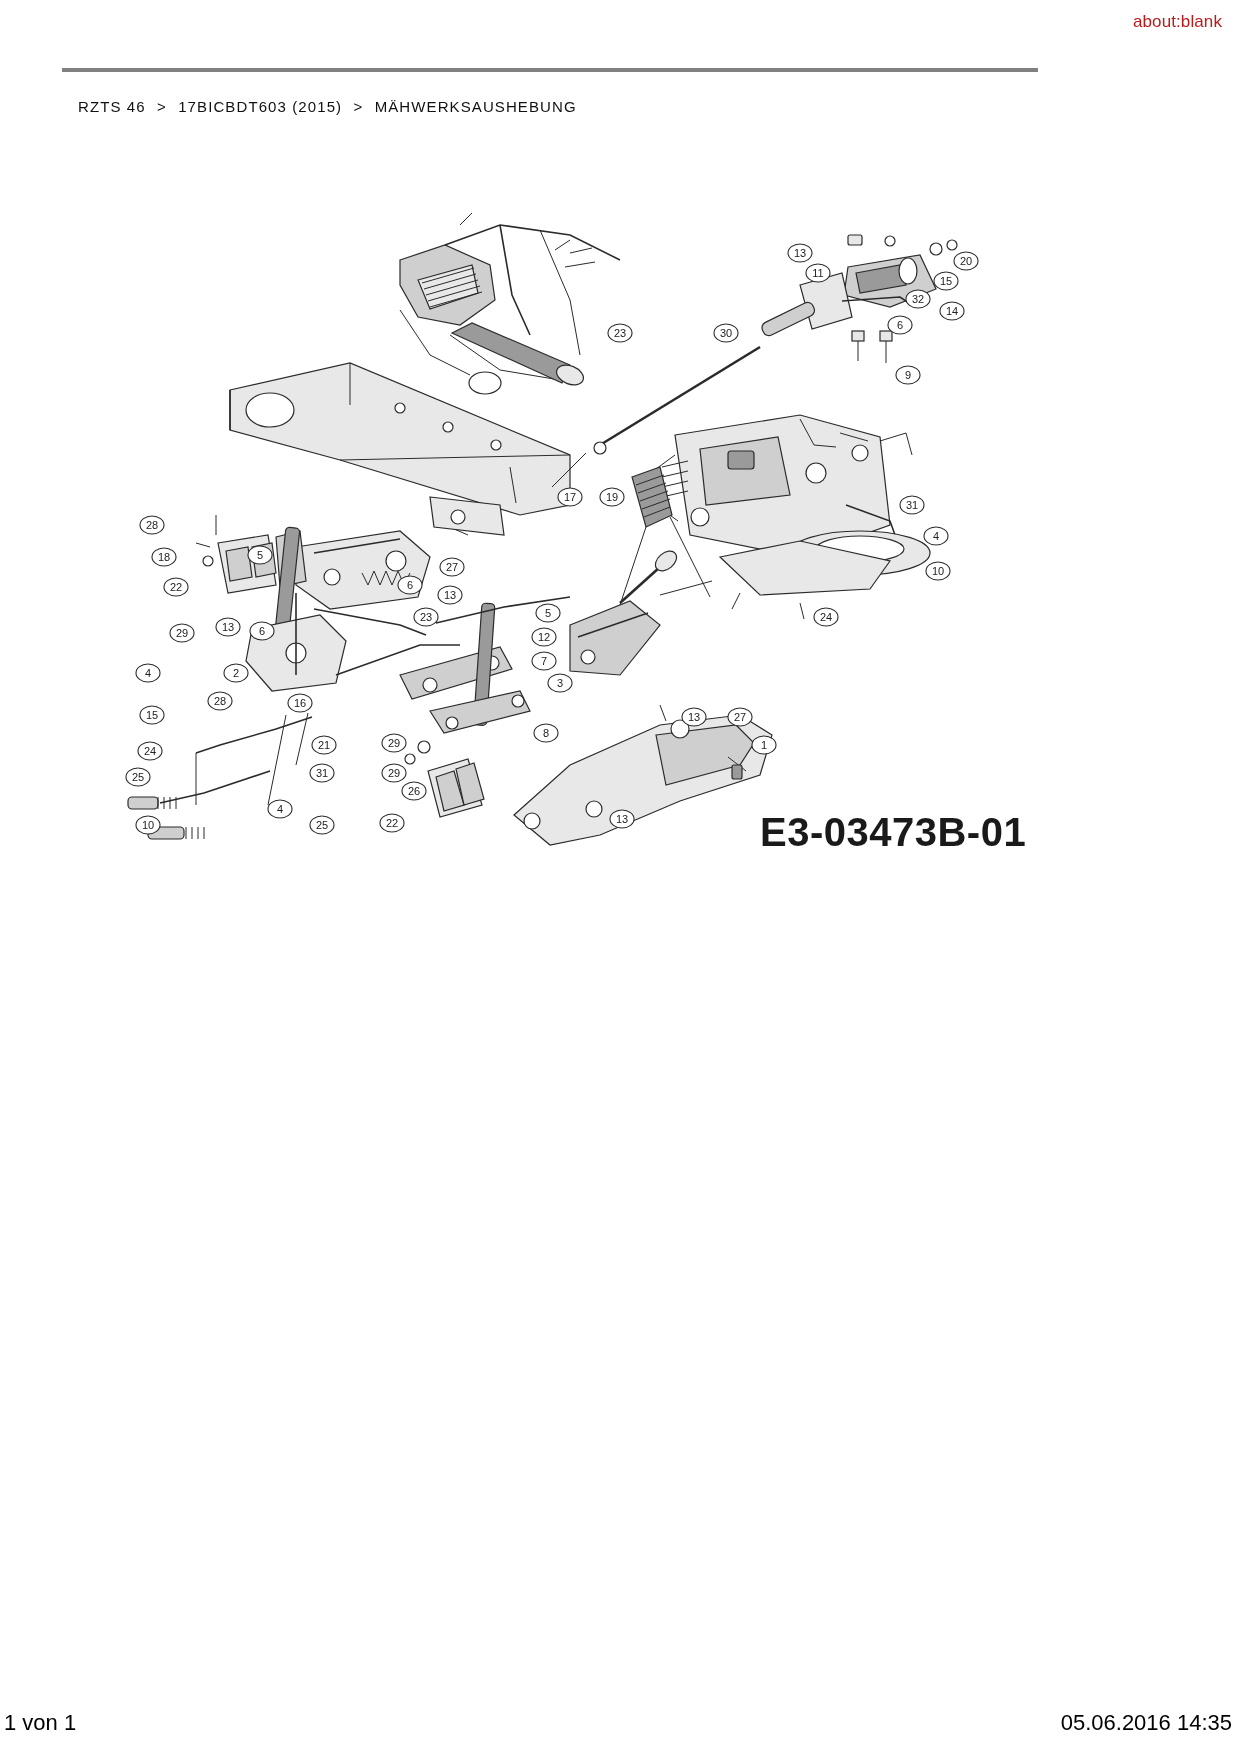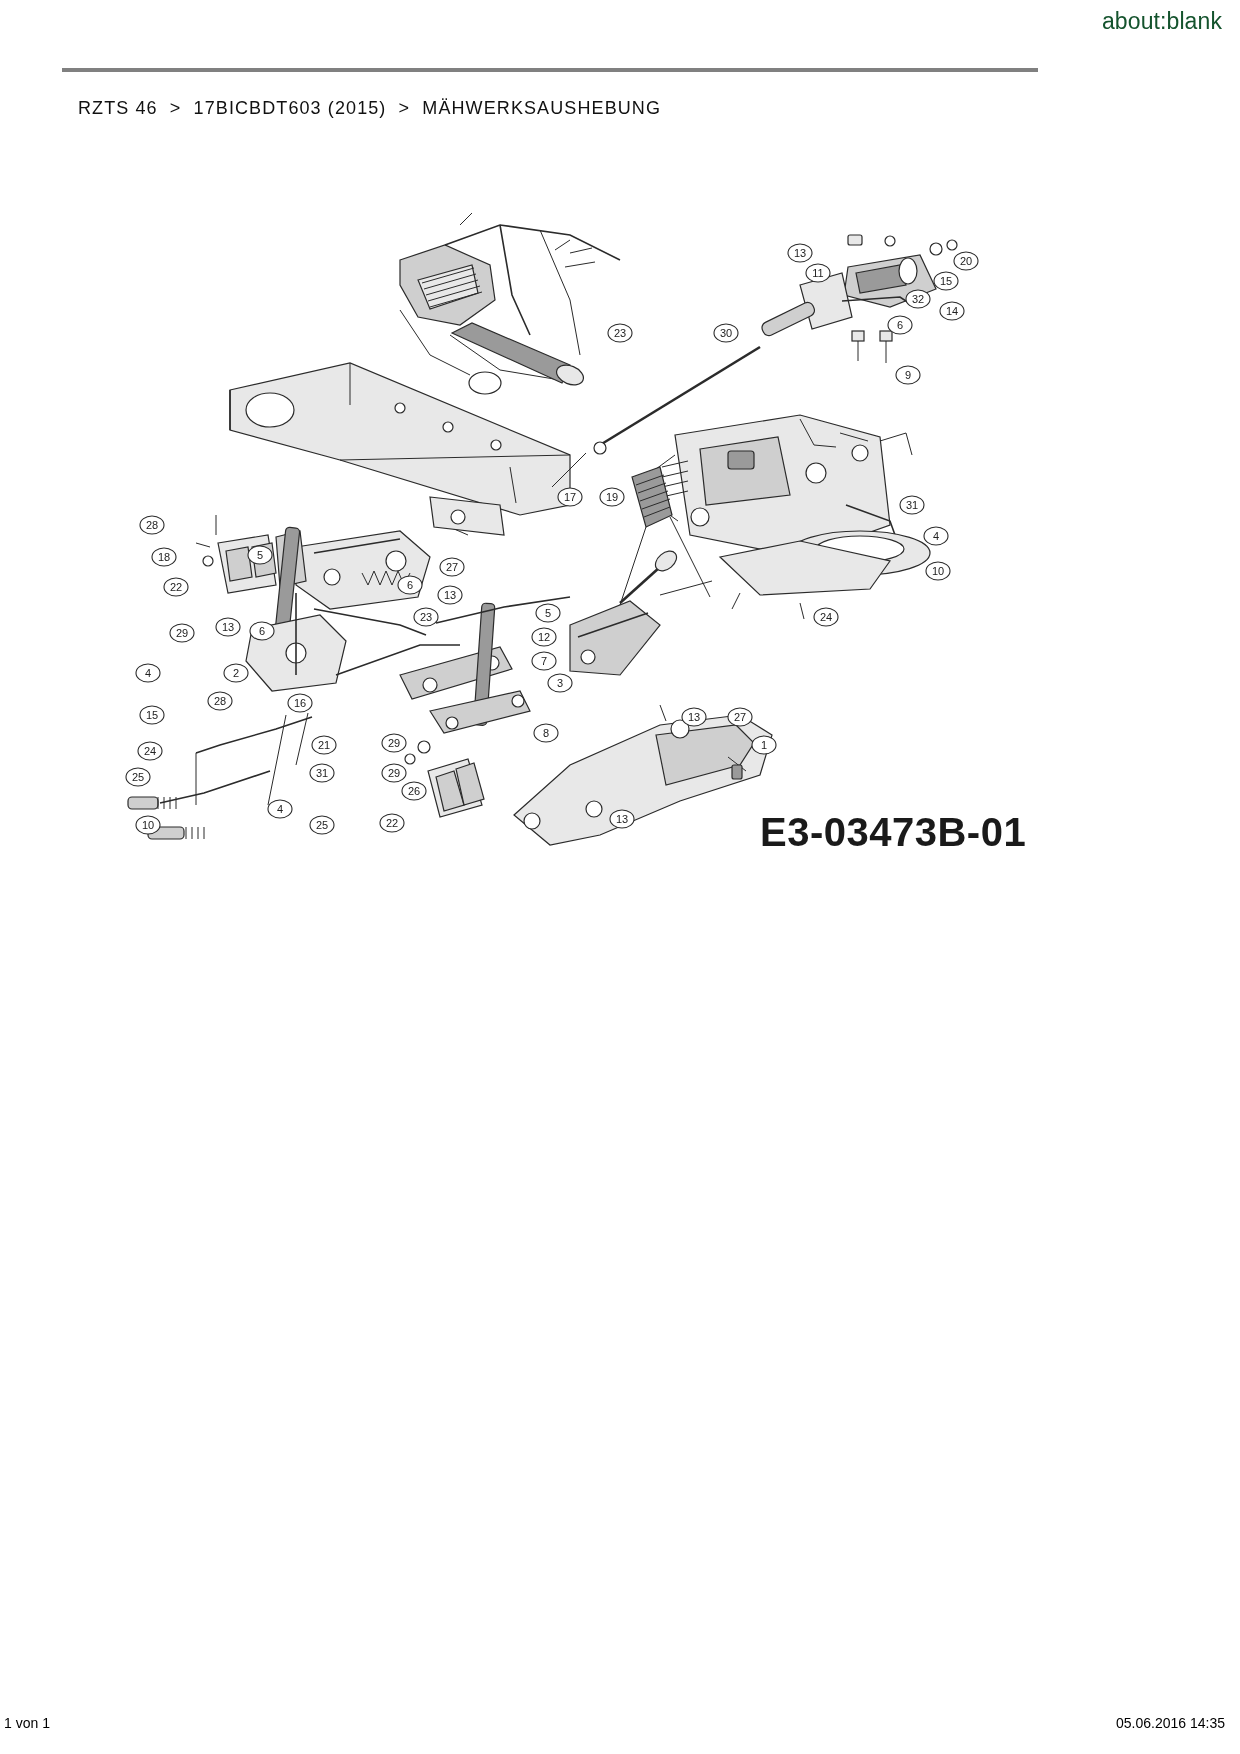--- a/index.html
+++ b/index.html
@@ -28,42 +28,42 @@
     left: 0;
     right: 0;
     height: 36px;
     display: flex;
     align-items: center;
     justify-content: flex-end;
     padding-right: 18px;
     box-sizing: border-box;
   }
   .print-header .url {
-    font-size: 23px;
-    color: #14532d;
+    font-size: 17px;
+    color: #b91c1c;
     letter-spacing: 0.1px;
     margin-top: 7px;
   }
 
   
   .top-rule {
     position: absolute;
     top: 68px;
     left: 62px;
     width: 976px;
     height: 4px;
     background: #808080;
   }
 
   
   .breadcrumb {
     position: absolute;
     top: 98px;
     left: 78px;
-    font-size: 18px;
+    font-size: 15px;
     letter-spacing: 1.1px;
     white-space: nowrap;
     color: #111;
   }
   .breadcrumb .crumb {
     display: inline;
   }
   .breadcrumb .sep {
     display: inline;
     padding: 0 6px;
@@ -92,29 +92,29 @@
     font-size: 40px;
     font-weight: bold;
     letter-spacing: 0.5px;
     color: #1a1a1a;
   }
 
   
   .footer {
     position: absolute;
     left: 0;
-    right: 7px;
+    right: 0;
     bottom: 18px;
     height: 26px;
     display: flex;
     align-items: center;
     justify-content: space-between;
     padding: 0 8px 0 4px;
     box-sizing: border-box;
-    font-size: 14px;
+    font-size: 22px;
     color: #000;
   }
 
   
   text.callout {
     font-family: "Liberation Sans", sans-serif;
     font-size: 11px;
     fill: #222;
     text-anchor: middle;
     dominant-baseline: central;

